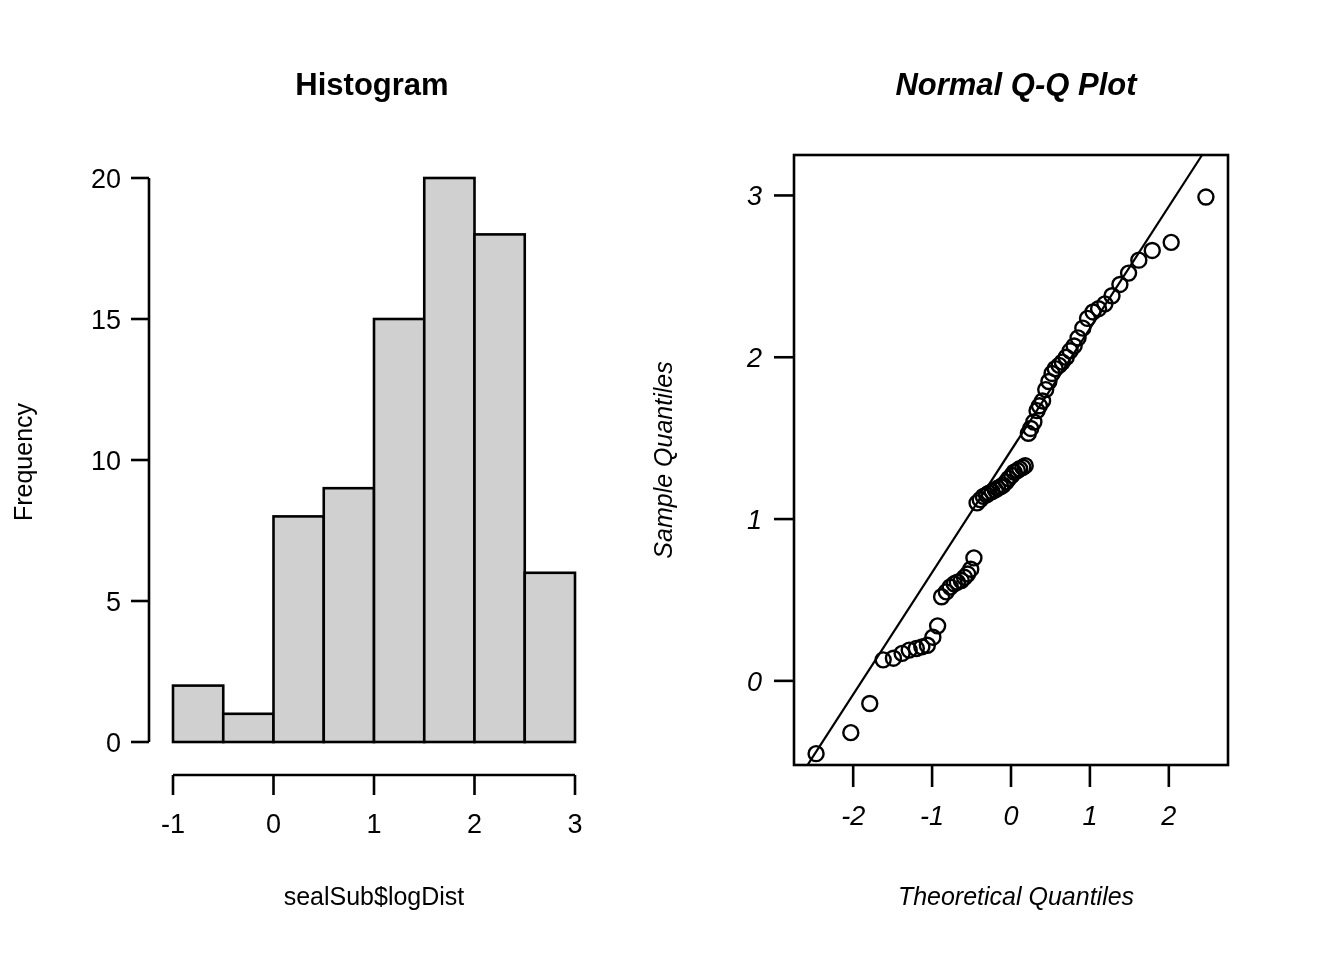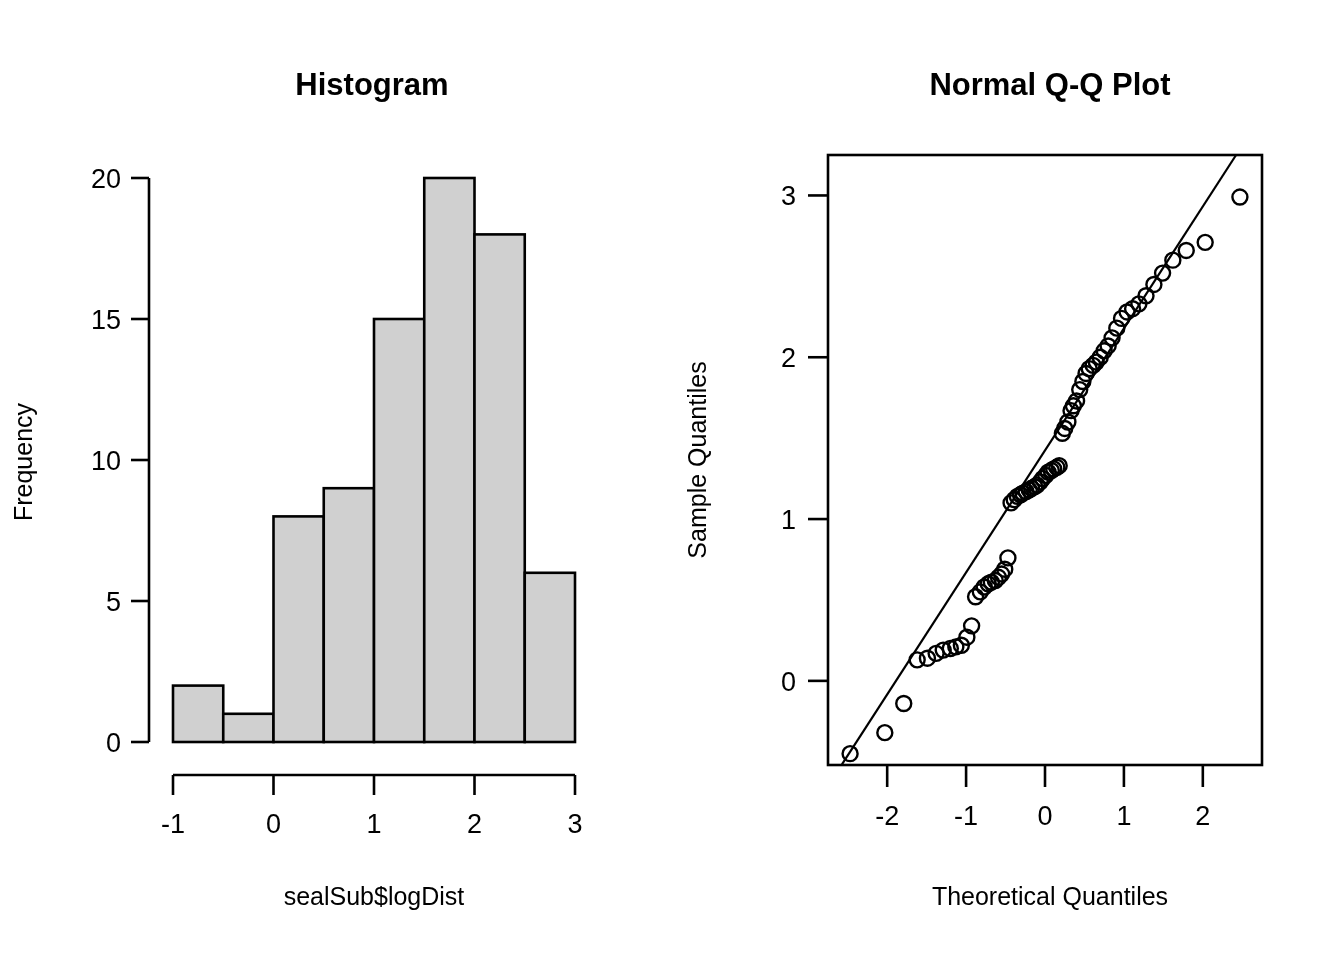--- a/index.html
+++ b/index.html
@@ -20,21 +20,21 @@
     height: 960px;
     background: #ffffff;
   }
   .panel {
     position: absolute;
     top: 0;
     width: 672px;
     height: 960px;
   }
   #panel-histogram { left: 0; }
-  #panel-qqplot { left: 672px; }
+  #panel-qqplot { left: 638px; font-style: italic; }
   .panel svg {
     display: block;
     width: 672px;
     height: 960px;
   }
   text {
     font-family: "Liberation Sans", sans-serif;
     fill: #000000;
   }
   .plot-title {

